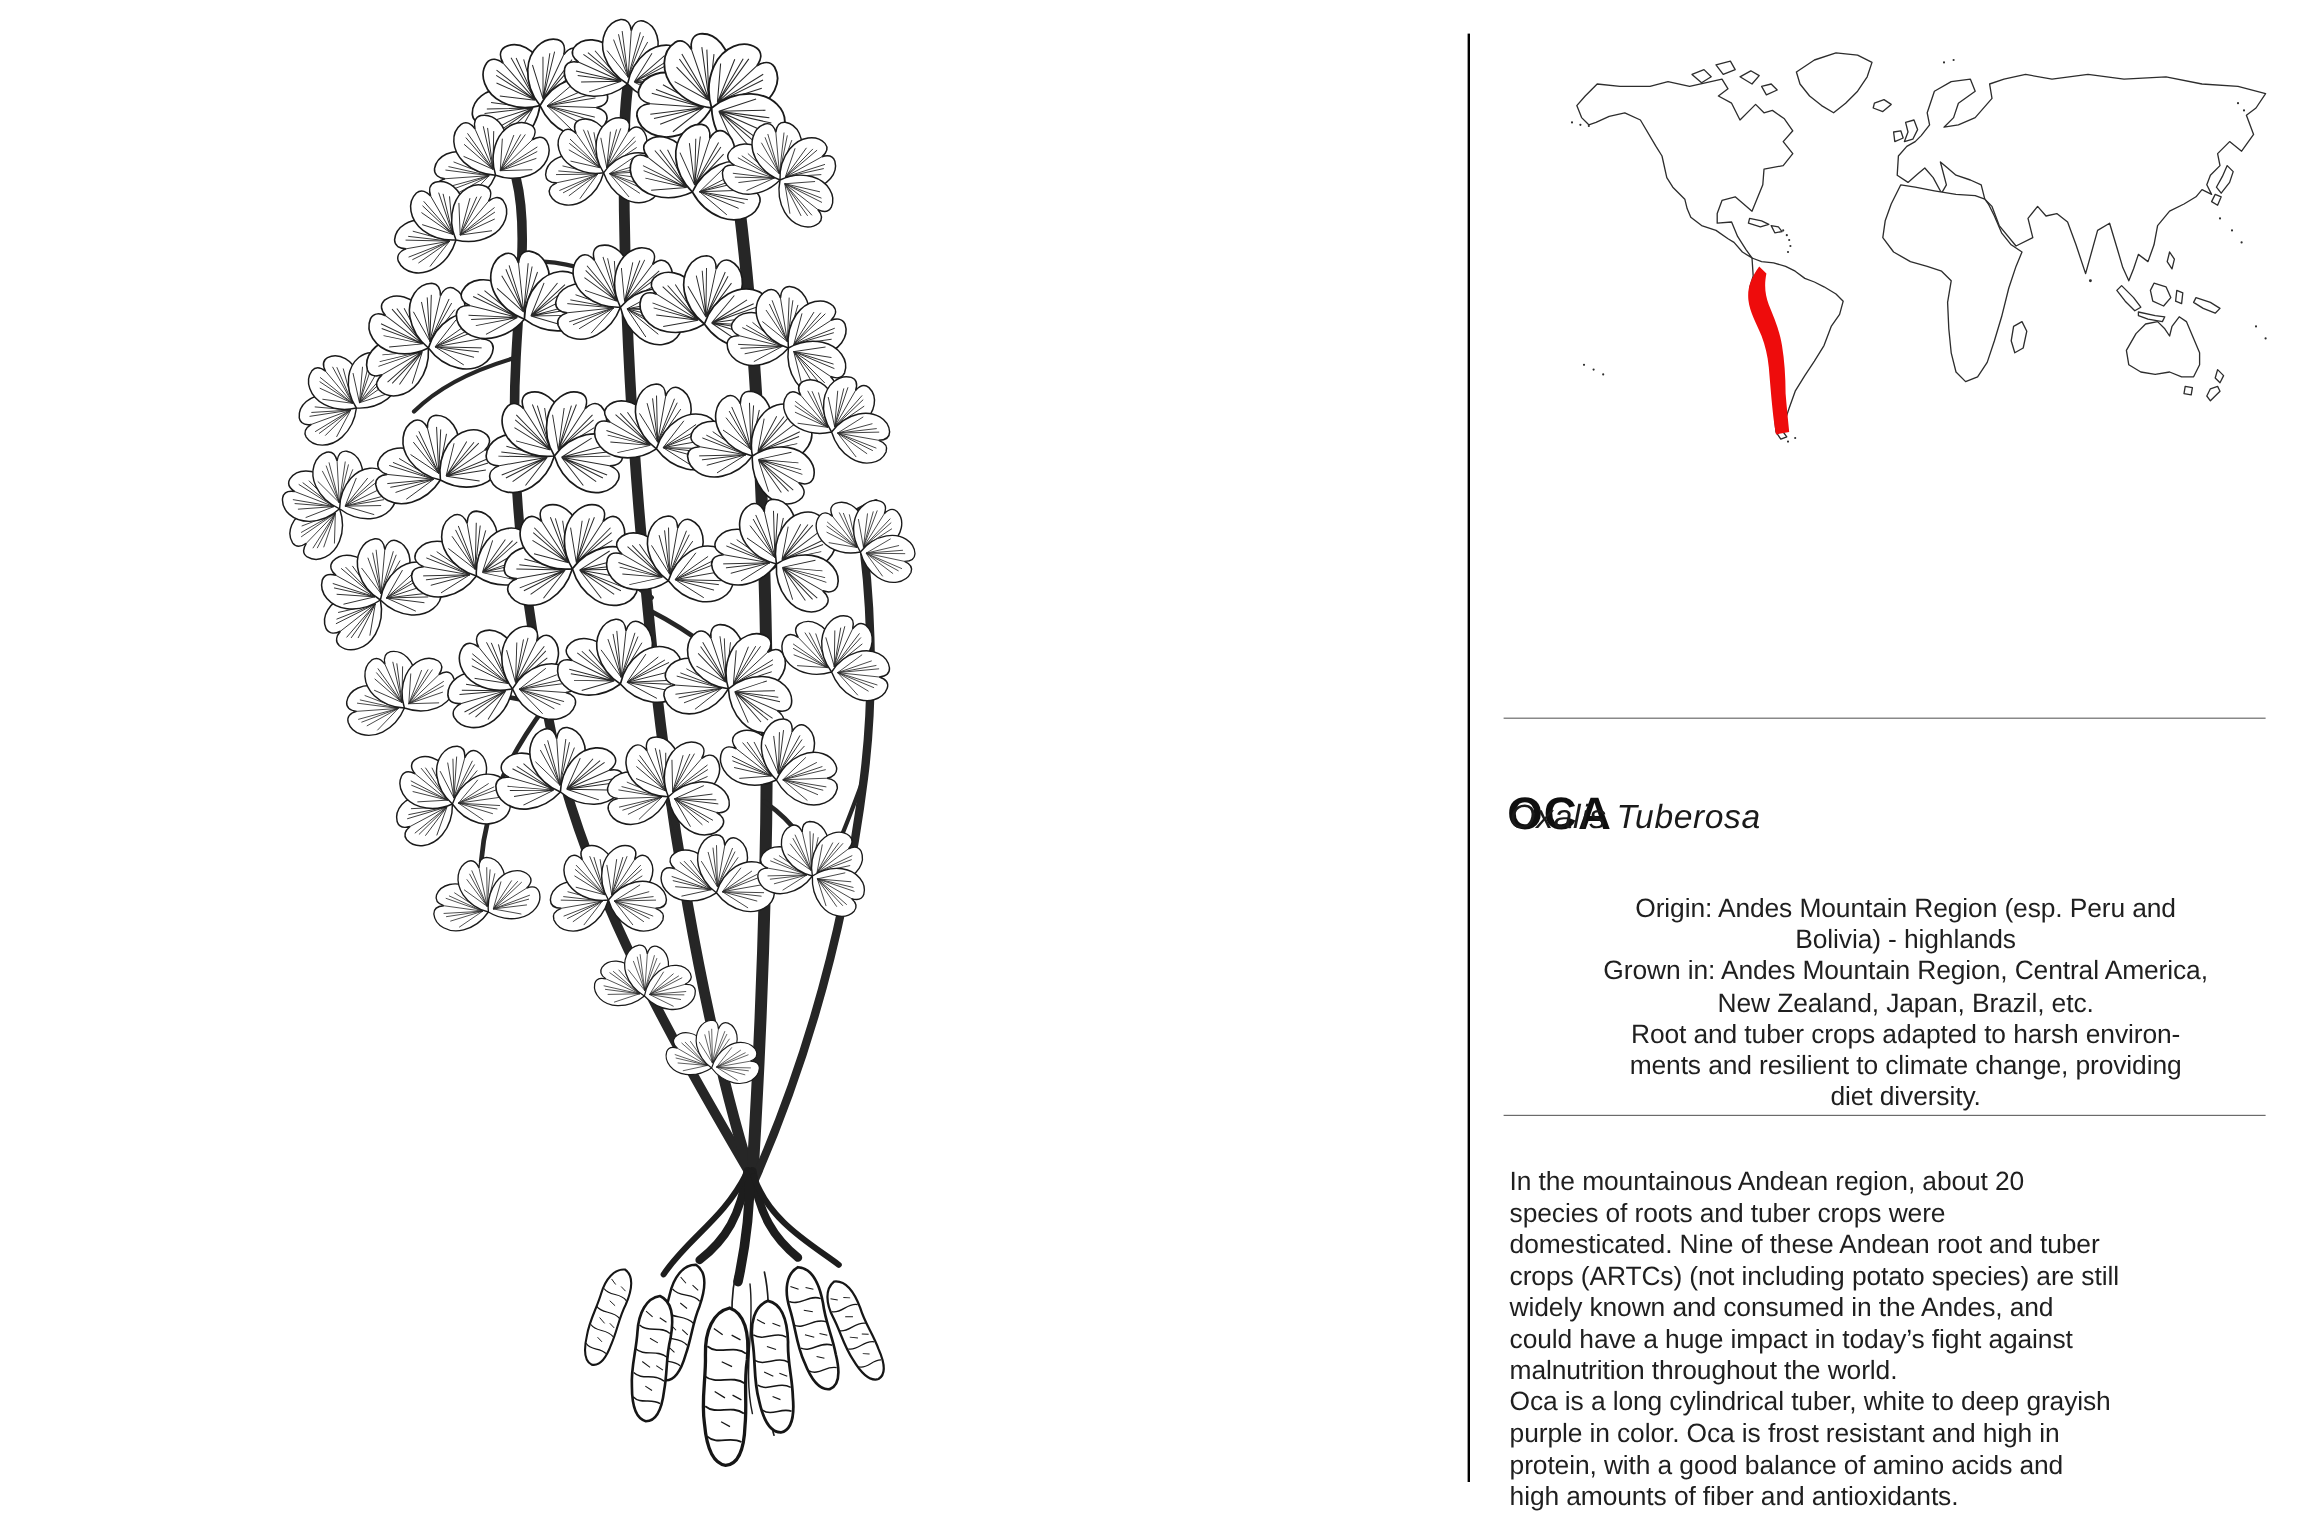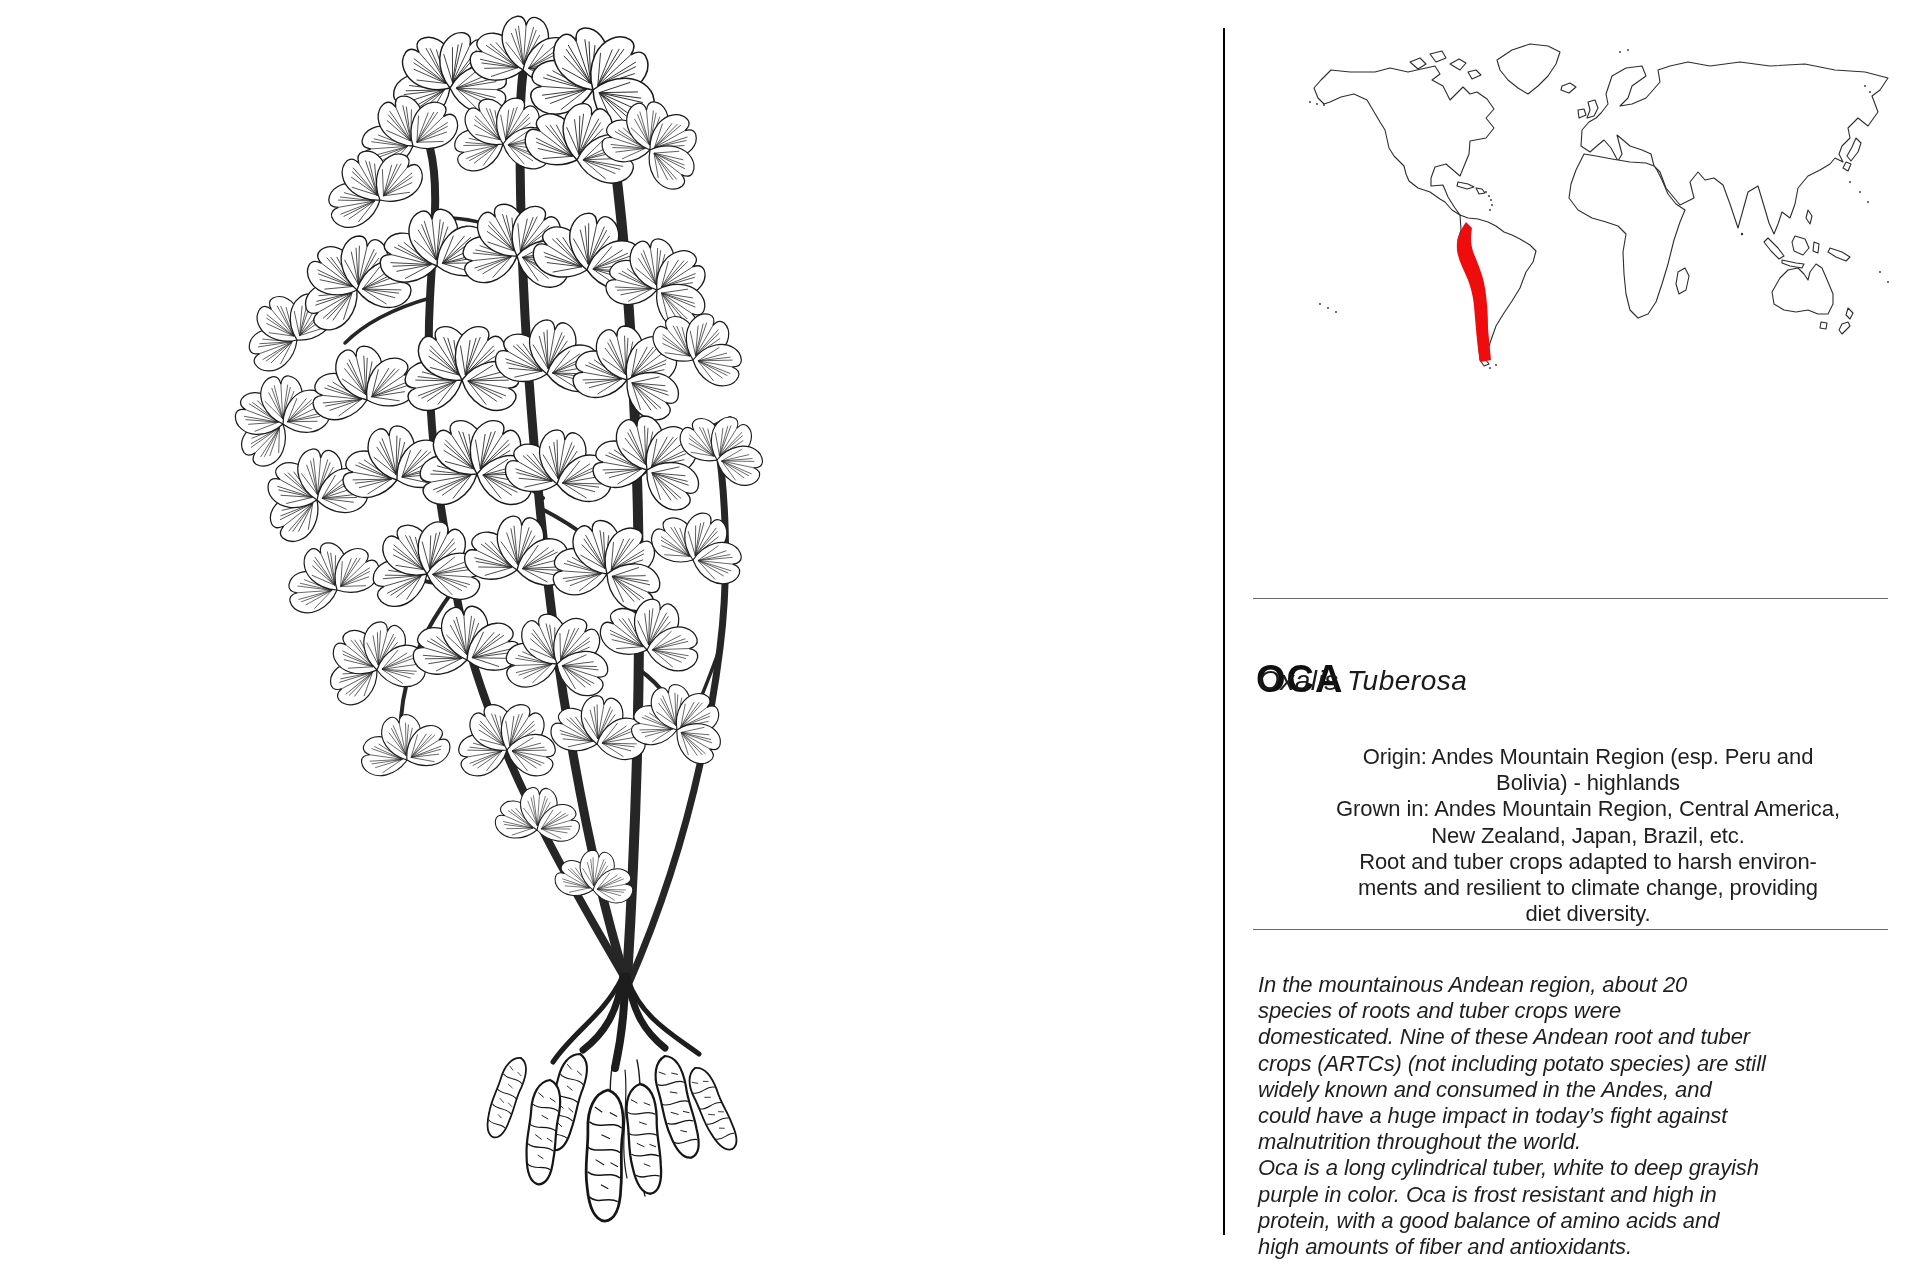--- a/index.html
+++ b/index.html
@@ -12,21 +12,21 @@
   .divider{position:absolute;left:1253px;width:635px;height:1px;background:#6b6b6b;}
   .div-top{top:598px;}
   .div-mid{top:929px;}
   .title{position:absolute;left:1256px;top:620px;font-size:38px;font-weight:700;
          letter-spacing:1px;line-height:1;color:#0f0f0f;margin-top:40px;}
   .subtitle{position:absolute;left:1258px;top:667px;font-size:28px;font-style:italic;
             line-height:1;color:#1a1a1a;letter-spacing:0.5px;}
   .textblock{position:absolute;left:1258px;width:660px;font-size:22px;line-height:26.2px;
              letter-spacing:-0.1px;white-space:pre-line;color:#1f1f1f;}
   .origin{top:722px;text-align:center;}
-  .desc{top:950px;font-style:italic;}
+  .desc{top:950px;}
 </style>
 </head>
 <body>
 
 <div class="page">
 
   <svg class="plant-svg" viewBox="0 0 540 1232" xmlns="http://www.w3.org/2000/svg">
     <defs>
       <path id="lf" d="M0,0 C-8,-4 -17,-11 -22,-23 C-28,-38 -22,-53 -10,-56 C-4,-57 -1,-52 0,-47 C1,-52 4,-57 10,-56 C22,-53 28,-38 22,-23 C17,-11 8,-4 0,0 Z"></path>
       <g id="lfv">

